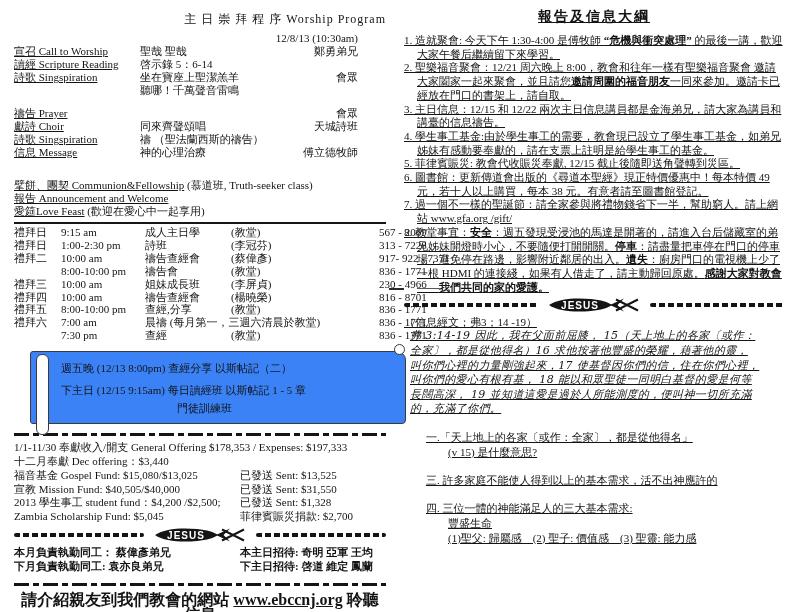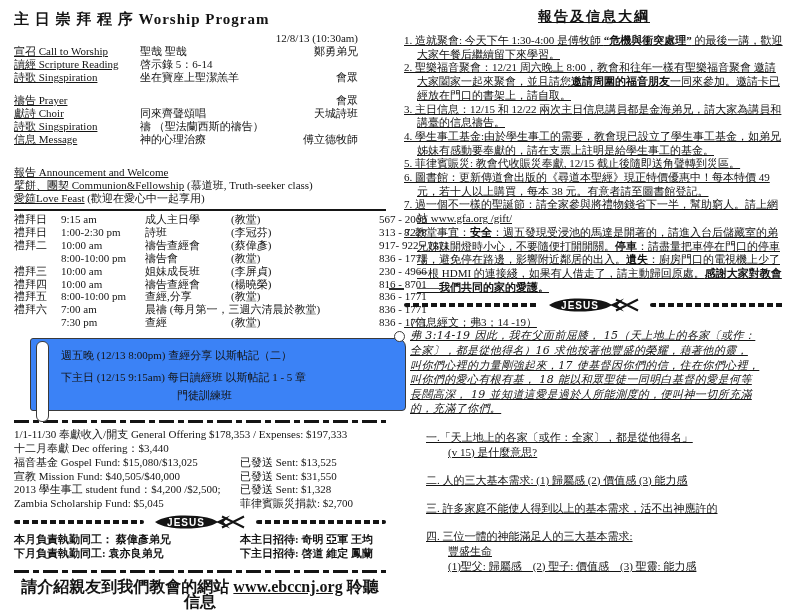--- a/index.html
+++ b/index.html
@@ -6,21 +6,21 @@
   body{
     position:relative;width:792px;height:612px;overflow:hidden;
     background:#ffffff;color:#141414;
     font-family:"Liberation Serif","DejaVu Serif",serif;
     font-size:11px;line-height:1.18;
   }
   .col-left{position:absolute;left:14px;top:10px;width:372px;}
   .col-right{position:absolute;left:404px;top:8px;width:380px;text-decoration:underline;}
 
   
-  .l-title{font-size:15px;font-weight:bold;text-align:left;letter-spacing:1px;line-height:18px;}
+  .l-title{font-size:12px;font-weight:normal;text-align:right;letter-spacing:1px;line-height:18px;}
   .l-date{text-align:right;padding-right:28px;margin-top:4px;line-height:13px;}
   .p-row{display:flex;line-height:13px;}
   .p-row.gap{margin-top:10px;}
   .p-label{width:126px;flex:none;white-space:nowrap;text-decoration:underline;}
   .p-content{flex:1;white-space:nowrap;}
   .p-by{flex:none;white-space:nowrap;padding-right:28px;font-family:Liberation Serif, serif;}
   .ann{margin-top:20px;}
   .ann-row{line-height:13px;white-space:nowrap;}
   .ann-u{text-decoration:underline;}
   .rule{height:2px;background:#161616;margin:4px 0 2px;}
@@ -89,20 +89,21 @@
         <span class="p-content">啓示錄 5：6-14</span>
         <span class="p-by"></span>
       </div>
       <div class="p-row">
         <span class="p-label">詩歌 Singspiration</span>
         <span class="p-content">坐在寶座上聖潔羔羊</span>
         <span class="p-by">會眾</span>
       </div>
       <div class="p-row">
         <span class="p-label"></span>
+        <span class="p-content">聽哪！千萬聲音雷鳴</span>
         <span class="p-by"></span>
       </div>
       <div class="p-row gap">
         <span class="p-label">禱告 Prayer</span>
         <span class="p-content"></span>
         <span class="p-by">會眾</span>
       </div>
       <div class="p-row">
         <span class="p-label">獻詩 Choir</span>
         <span class="p-content">同來齊聲頌唱</span>
@@ -114,22 +115,22 @@
         <span class="p-by"></span>
       </div>
       <div class="p-row">
         <span class="p-label">信息 Message</span>
         <span class="p-content">神的心理治療</span>
         <span class="p-by">傅立德牧師</span>
       </div>
     </div>
 
   <div id="announcements" class="ann">
+      <div class="ann-row"><span class="ann-u">擘餅、團契 Communion&amp;Fellowship</span><span> (慕道班, Truth-seeker class)</span></div>
       <div class="ann-row"><span class="ann-u">報告 Announcement  and Welcome</span><span></span></div>
-      <div class="ann-row"><span class="ann-u">擘餅、團契 Communion&amp;Fellowship</span><span> (慕道班, Truth-seeker class)</span></div>
       <div class="ann-row"><span class="ann-u">愛筵Love Feast</span><span> (歡迎在愛心中一起享用)</span></div>
     </div>
 
   <div class="rule"></div>
 
   <div id="schedule">
       <div class="s-row">
         <span class="s-day">禮拜日</span>
         <span class="s-time">9:15  am</span>
         <span class="s-act">成人主日學</span>
@@ -287,21 +288,20 @@
       <div class="scr-line">全家〕，都是從他得名）16  求他按著他豐盛的榮耀，藉著他的靈，</div>
       <div class="scr-line">叫你們心裡的力量剛強起來，17 使基督因你們的信，住在你們心裡，</div>
       <div class="scr-line">叫你們的愛心有根有基， 18 能以和眾聖徒一同明白基督的愛是何等</div>
       <div class="scr-line">長闊高深， 19 並知道這愛是過於人所能測度的，便叫神一切所充滿</div>
       <div class="scr-line">的，充滿了你們。</div>
     </div>
 
   <div id="outline" class="outline">
       <div class="o-line gap">一.「天上地上的各家〔或作：全家〕，都是從他得名」</div>
       <div class="o-line ind">(v 15) 是什麼意思?</div>
-      <div class="o-line gap">二. 人的三大基本需求: (1) 歸屬感  (2) 價值感  (3) 能力感</div>
       <div class="o-line gap">三. 許多家庭不能使人得到以上的基本需求，活不出神應許的</div>
       <div class="o-line gap">四. 三位一體的神能滿足人的三大基本需求:</div>
       <div class="o-line ind">豐盛生命</div>
       <div class="o-line ind">(1)聖父: 歸屬感　(2) 聖子: 價值感　(3) 聖靈: 能力感</div>
     </div>
 </div>
 
 <div class="fold"></div>
 
 </body></html>

